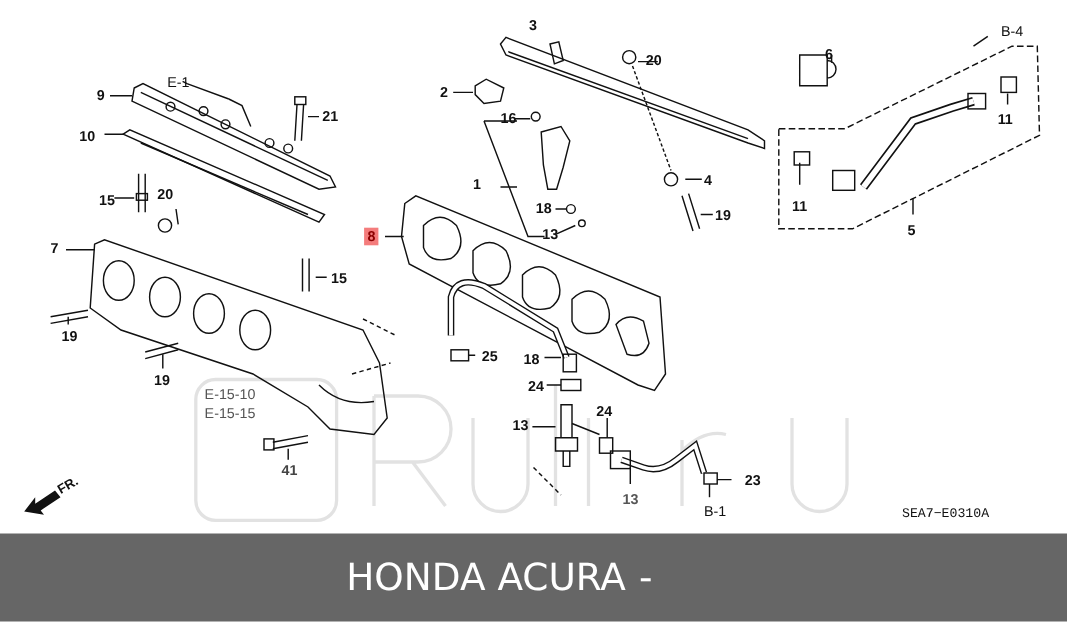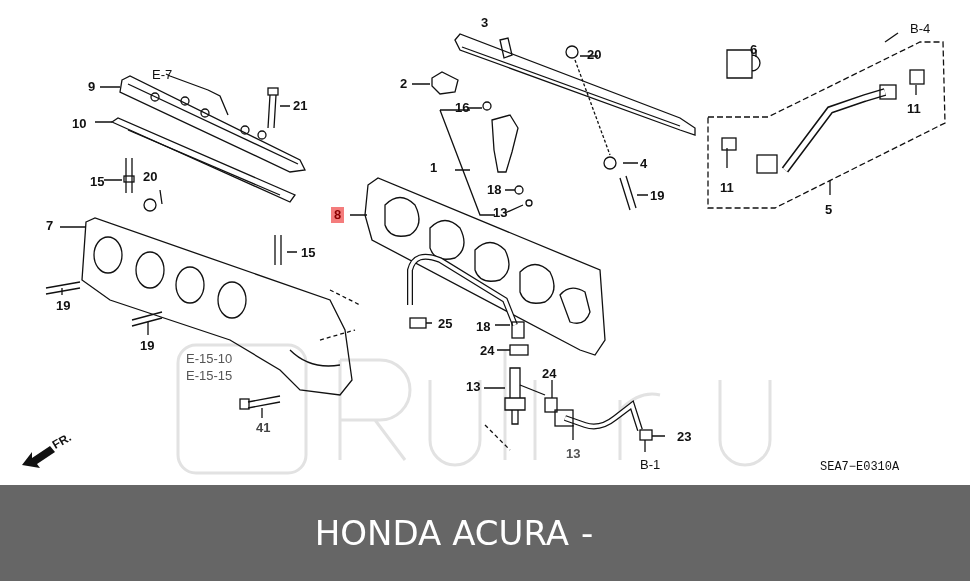--- a/index.html
+++ b/index.html
@@ -5,21 +5,21 @@
   html,body{margin:0;padding:0;}
   body{width:970px;height:581px;background:#fff;position:relative;overflow:hidden;font-family:"Liberation Sans",sans-serif;}
   #diagram{position:absolute;left:0;top:0;width:970px;height:485px;background:#fff;}
   #diagram svg{position:absolute;left:0;top:0;}
   .callout{position:absolute;font-family:"Liberation Sans",sans-serif;font-weight:bold;font-size:13px;color:#111;line-height:14px;white-space:nowrap;}
   .ref{position:absolute;font-family:"Liberation Sans",sans-serif;font-weight:normal;font-size:13px;color:#111;line-height:14px;white-space:nowrap;}
   .ref.gray{color:#555;}
   .hl{background:#f47c7c;color:#8b0000;padding:1px 3px;}
   .code{position:absolute;left:820px;top:460px;font-family:Liberation Mono, monospace;font-size:12px;color:#111;}
   .fr{position:absolute;left:52px;top:434px;font-weight:bold;font-size:12px;color:#111;transform:rotate(-30deg);}
-  #footer{position:absolute;left:0;top:485px;width:970px;height:96px;background:#666;display:flex;align-items:center;justify-content:center;}
+  #footer{position:absolute;left:0;top:485px;width:970px;height:80px;background:#666;display:flex;align-items:center;justify-content:center;}
   #footer span{color:#fff;font-family:"DejaVu Sans",sans-serif;font-size:34px;letter-spacing:0;}
   #footer .gap{display:inline-block;width:50px;}
 </style>
 </head>
 <body>
 
 <div id="diagram">
   <svg width="970" height="485" viewBox="0 0 970 485">
 
     <g fill="none" stroke="#e2e2e2" stroke-width="3">
@@ -160,21 +160,21 @@
   <div class="callout" style="left:650px;top:189px">19</div>
   <div class="callout" style="left:143px;top:170px">20</div>
   <div class="callout" style="left:587px;top:48px">20</div>
   <div class="callout" style="left:293px;top:99px">21</div>
   <div class="callout" style="left:256px;top:421px;color:#444">41</div>
   <div class="callout" style="left:677px;top:430px">23</div>
   <div class="callout" style="left:480px;top:344px">24</div>
   <div class="callout" style="left:542px;top:367px">24</div>
   <div class="callout" style="left:438px;top:317px">25</div>
 
-  <div class="ref" style="left:152px;top:68px">E-7</div>
+  <div class="ref" style="left:152px;top:68px">E-1</div>
   <div class="ref" style="left:910px;top:22px">B-4</div>
   <div class="ref gray" style="left:186px;top:352px">E-15-10</div>
   <div class="ref gray" style="left:186px;top:369px">E-15-15</div>
   <div class="ref" style="left:640px;top:458px">B-1</div>
 
   <div class="fr">FR.</div>
   <div class="code">SEA7−E0310A</div>
 </div>
 
 <div id="footer">

